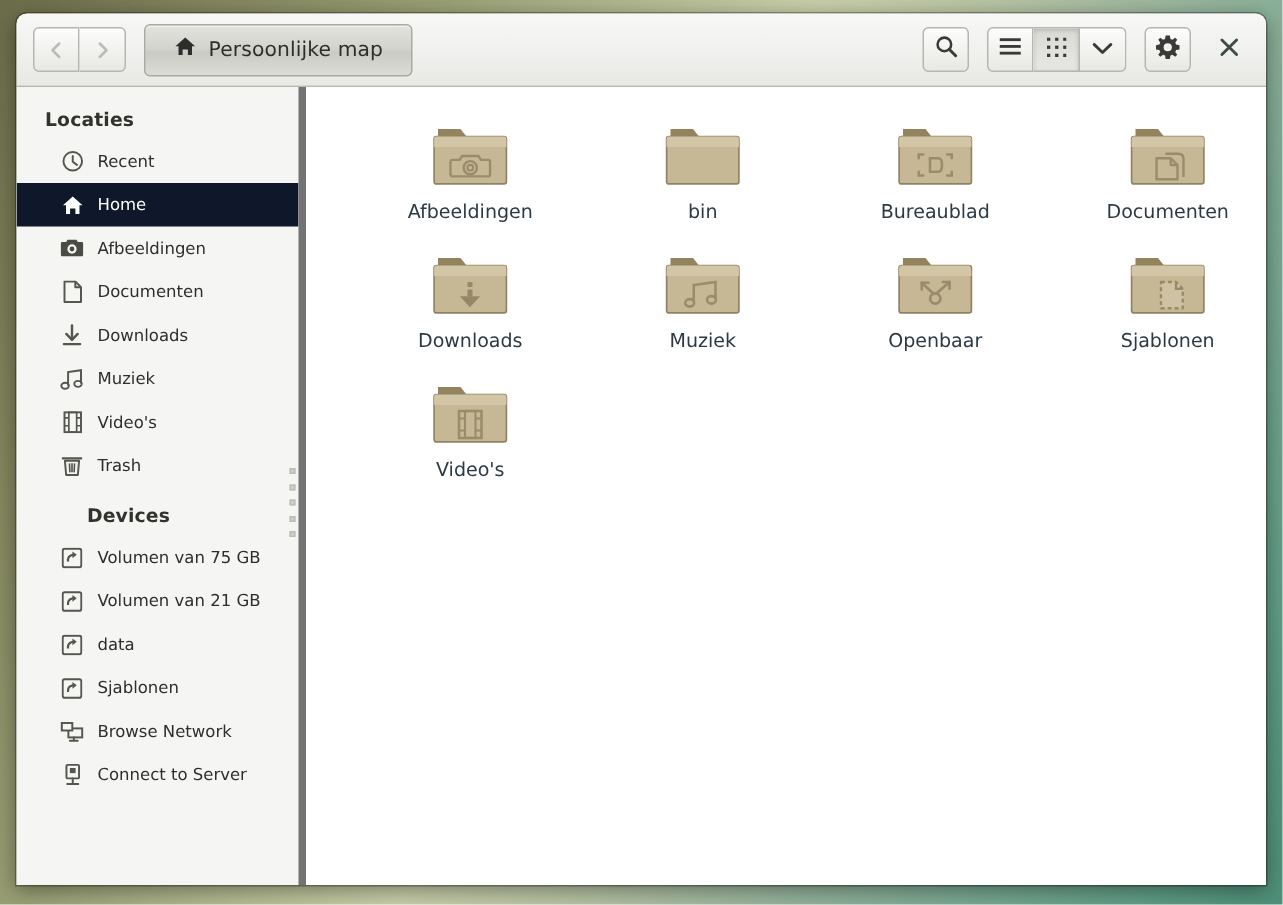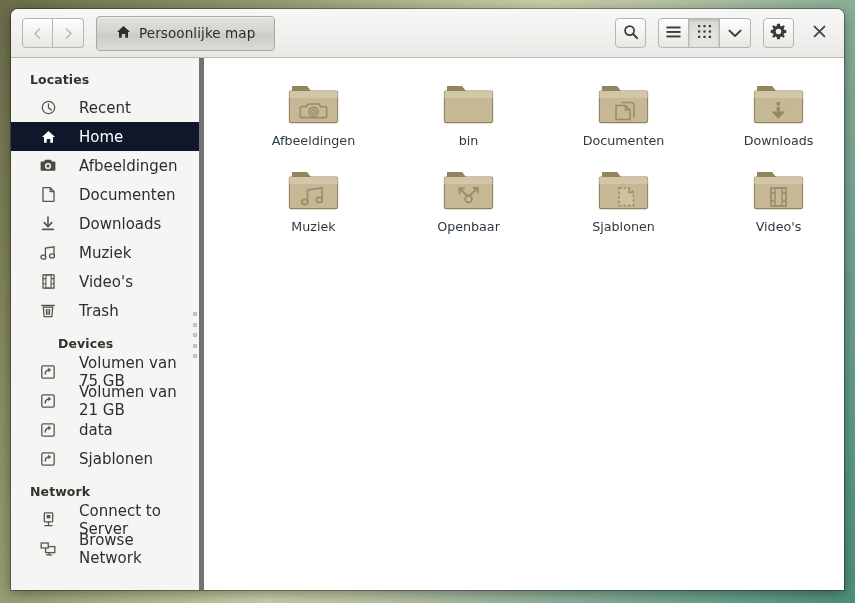--- a/index.html
+++ b/index.html
@@ -138,23 +138,23 @@
     font-weight: bold;
     color: #32332f;
     padding: 5px 0 6px 19px;
     letter-spacing: 0.1px;
   }
   .sb-item {
     height: 29px;
     display: flex;
     align-items: center;
     padding-left: 29px;
-    font-size: 15px;
+    font-size: 11px;
     color: #2e2f2c;
-    gap: 23px;
+    gap: 9px;
     box-sizing: border-box;
   }
   .sb-item.selected {
     background: #0f172a;
     color: #ffffff;
   }
   .sb-ico {
     width: 16px;
     height: 16px;
     display: flex;
@@ -445,42 +445,41 @@
         <div class="sb-item">
           <span class="sb-ico">
             <svg width="14" height="14" viewBox="0 0 14 14" aria-hidden="true">
               <rect x="0.8" y="0.8" width="12.4" height="12.4" rx="1.4" fill="none" stroke="#55564f" stroke-width="1.3"></rect>
               <path d="M3.6 9.4 Q3.2 5 7.3 4.2 L7.3 2.6 L10.2 4.9 L7.3 7.2 L7.3 5.7 Q4.7 6.3 5.1 9.4 Z" fill="#55564f"></path>
             </svg>
           </span>
           <span>Sjablonen</span>
         </div>
 
-        <div class="sb-heading" style="padding-top:11px;">Network</div>
+
+        <div class="sb-item">
+          <span class="sb-ico">
+            <svg width="16" height="14" viewBox="0 0 16 14" aria-hidden="true">
+              <rect x="5.6" y="4.6" width="9.2" height="6" fill="none" stroke="#55564f" stroke-width="1.3"></rect>
+              <rect x="1.2" y="1" width="7" height="5" fill="#f5f5f3" stroke="#55564f" stroke-width="1.3"></rect>
+              <path d="M9.2 10.6 L9.2 12.8 M6.6 12.8 L11.8 12.8" stroke="#55564f" stroke-width="1.3" stroke-linecap="round"></path>
+            </svg>
+          </span>
+          <span>Browse Network</span>
+        </div>
 
         <div class="sb-item">
           <span class="sb-ico">
             <svg width="13" height="15" viewBox="0 0 13 15" aria-hidden="true">
               <rect x="2.3" y="0.9" width="8.4" height="9" rx="0.8" fill="none" stroke="#55564f" stroke-width="1.3"></rect>
               <rect x="4.6" y="3" width="3.8" height="3.4" fill="#55564f"></rect>
               <path d="M6.5 9.9 L6.5 13 M2.8 13.6 L10.2 13.6" stroke="#55564f" stroke-width="1.3" stroke-linecap="round"></path>
             </svg>
           </span>
           <span>Connect to Server</span>
-        </div>
-
-        <div class="sb-item">
-          <span class="sb-ico">
-            <svg width="16" height="14" viewBox="0 0 16 14" aria-hidden="true">
-              <rect x="5.6" y="4.6" width="9.2" height="6" fill="none" stroke="#55564f" stroke-width="1.3"></rect>
-              <rect x="1.2" y="1" width="7" height="5" fill="#f5f5f3" stroke="#55564f" stroke-width="1.3"></rect>
-              <path d="M9.2 10.6 L9.2 12.8 M6.6 12.8 L11.8 12.8" stroke="#55564f" stroke-width="1.3" stroke-linecap="round"></path>
-            </svg>
-          </span>
-          <span>Browse Network</span>
         </div>
 
         <div class="grip">
           <i></i>
             <i></i>
             <i></i>
             <i></i>
             <i></i>
         </div>
       </div>
@@ -508,20 +507,37 @@
             <div class="glyph">
               <svg width="52" height="46" viewBox="0 0 52 46" aria-hidden="true">
                 <path d="M4 6 L19 6 L23 11 L19 15 L4 15 Z" fill="#93835f"></path>
                 <path d="M3 11 L48 11 Q49.6 11 49.6 12.6 L49.6 41 Q49.6 42.6 48 42.6 L3 42.6 Q1.4 42.6 1.4 41 L1.4 12.6 Q1.4 11 3 11 Z" fill="#c6b894" stroke="#8f8262" stroke-width="1.1"></path>
                 <path d="M3 11 L48 11 Q49.6 11 49.6 12.6 L49.6 18 L1.4 18 L1.4 12.6 Q1.4 11 3 11 Z" fill="#d2c6a6"></path>
               </svg>
             </div>
             <div class="cap">bin</div>
           </div>
 
+          <div class="icell">
+            <div class="glyph">
+              <svg width="52" height="46" viewBox="0 0 52 46" aria-hidden="true">
+                <path d="M4 6 L19 6 L23 11 L19 15 L4 15 Z" fill="#93835f"></path>
+                <path d="M3 11 L48 11 Q49.6 11 49.6 12.6 L49.6 41 Q49.6 42.6 48 42.6 L3 42.6 Q1.4 42.6 1.4 41 L1.4 12.6 Q1.4 11 3 11 Z" fill="#c6b894" stroke="#8f8262" stroke-width="1.1"></path>
+                <path d="M3 11 L48 11 Q49.6 11 49.6 12.6 L49.6 18 L1.4 18 L1.4 12.6 Q1.4 11 3 11 Z" fill="#d2c6a6"></path>
+                <g opacity="0.5" stroke="#6e6244" stroke-width="1.7" fill="none" stroke-linecap="round">
+                  <path d="M14.5 25.5 L14.5 23 L17.5 23"></path>
+                  <path d="M36.5 25.5 L36.5 23 L33.5 23"></path>
+                  <path d="M14.5 34.5 L14.5 37 L17.5 37"></path>
+                  <path d="M36.5 34.5 L36.5 37 L33.5 37"></path>
+                  <path d="M22 25.5 L27.5 25.5 Q30 25.5 30 30 Q30 34.5 27.5 34.5 L22 34.5 Z"></path>
+                </g>
+              </svg>
+            </div>
+            <div class="cap">Bureaublad</div>
+          </div>
 
           <div class="icell">
             <div class="glyph">
               <svg width="52" height="46" viewBox="0 0 52 46" aria-hidden="true">
                 <path d="M4 6 L19 6 L23 11 L19 15 L4 15 Z" fill="#93835f"></path>
                 <path d="M3 11 L48 11 Q49.6 11 49.6 12.6 L49.6 41 Q49.6 42.6 48 42.6 L3 42.6 Q1.4 42.6 1.4 41 L1.4 12.6 Q1.4 11 3 11 Z" fill="#c6b894" stroke="#8f8262" stroke-width="1.1"></path>
                 <path d="M3 11 L48 11 Q49.6 11 49.6 12.6 L49.6 18 L1.4 18 L1.4 12.6 Q1.4 11 3 11 Z" fill="#d2c6a6"></path>
                 <g opacity="0.5" stroke="#6e6244" stroke-width="1.6" fill="none" stroke-linejoin="round">
                   <path d="M24 22.5 L32.5 22.5 Q36 22.5 36 26 L36 38"></path>
                   <path d="M18 25.5 L27.5 25.5 L32 30 L32 39.5 L18 39.5 Z"></path>

